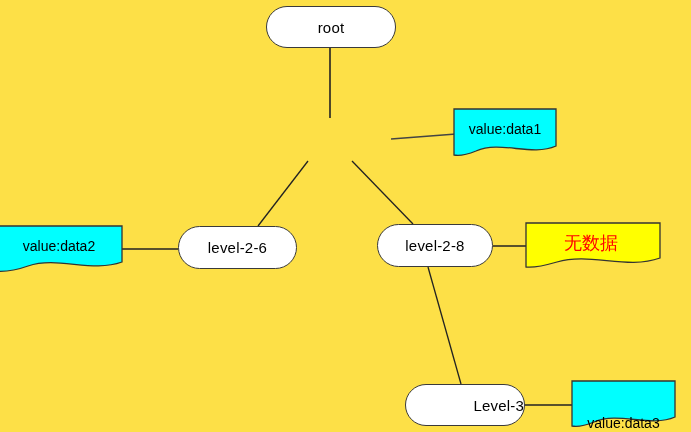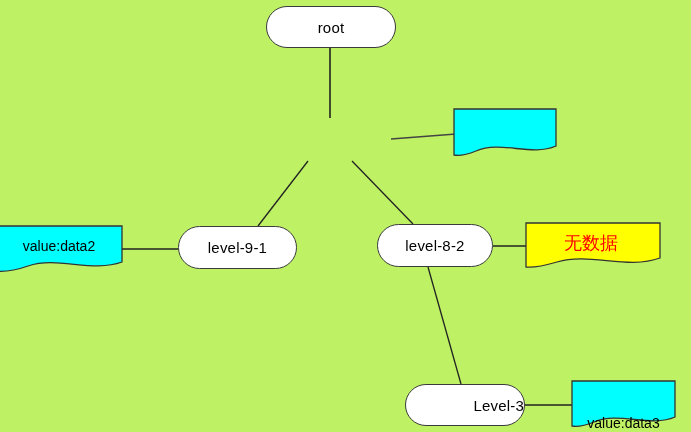--- a/index.html
+++ b/index.html
@@ -7,21 +7,21 @@
     padding: 0;
     background: #ffffff;
   }
   body {
     font-family: "Liberation Sans", "DejaVu Sans", sans-serif;
   }
   #canvas {
     position: relative;
     width: 691px;
     height: 432px;
-    background: #bef264;
+    background: #fde047;
     overflow: hidden;
   }
   #edge-layer {
     position: absolute;
     left: 0;
     top: 0;
     width: 691px;
     height: 432px;
   }
   #note-layer {
@@ -94,31 +94,34 @@
 
     <path d="M 572 381 L 675 381 L 675 417 C 650 428 619 411 594 422 C 584 426 577 427 572 426 Z" fill="#00ffff" stroke="#333333" stroke-width="1.3" stroke-linejoin="miter"></path>
   </svg>
 
   <div class="node" style="left:266px; top:6px; width:130px; height:42px;">
     <span>root</span>
   </div>
 
 
   <div class="node" style="left:178px; top:226px; width:119px; height:43px;">
-    <span>level-9-1</span>
+    <span>level-2-6</span>
   </div>
 
   <div class="node" style="left:377px; top:224px; width:116px; height:43px;">
-    <span>level-8-2</span>
+    <span>level-2-8</span>
   </div>
 
   <div class="node" style="left:405px; top:384px; width:120px; height:42px;justify-content:flex-end;">
     <span>Level-3</span>
   </div>
 
+  <div class="note-label" style="left:454px; top:109px; width:102px; height:40px; color:#000000;">
+    <span>value:data1</span>
+  </div>
 
   <div class="note-label" style="left:0px; top:226px; width:118px; height:40px; color:#000000;text-align:right;">
     <span>value:data2</span>
   </div>
 
   <div class="note-label cjk" style="left:526px; top:223px; width:130px; height:40px; color:#ff0000;">
     <span>无数据</span>
   </div>
 
   <div class="note-label" style="left:572px; top:403px; width:103px; height:40px; color:#000000;">

